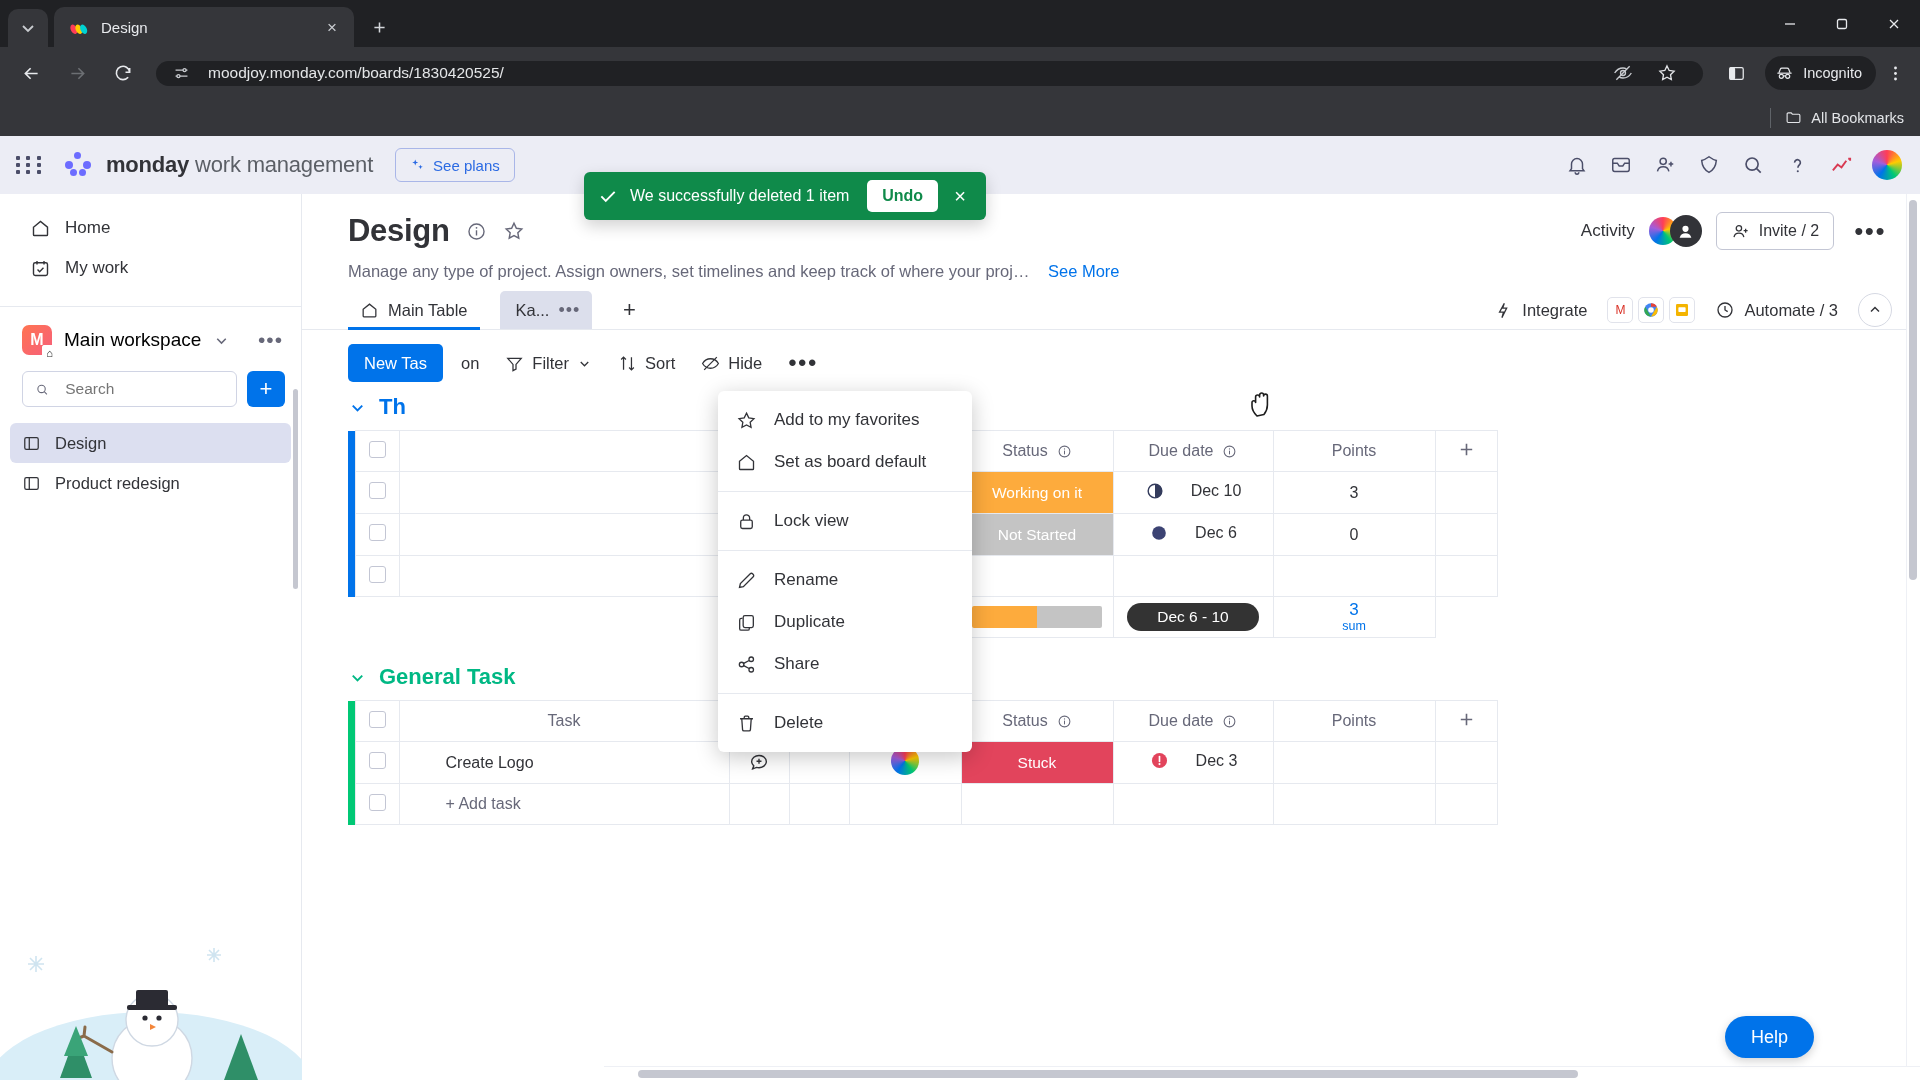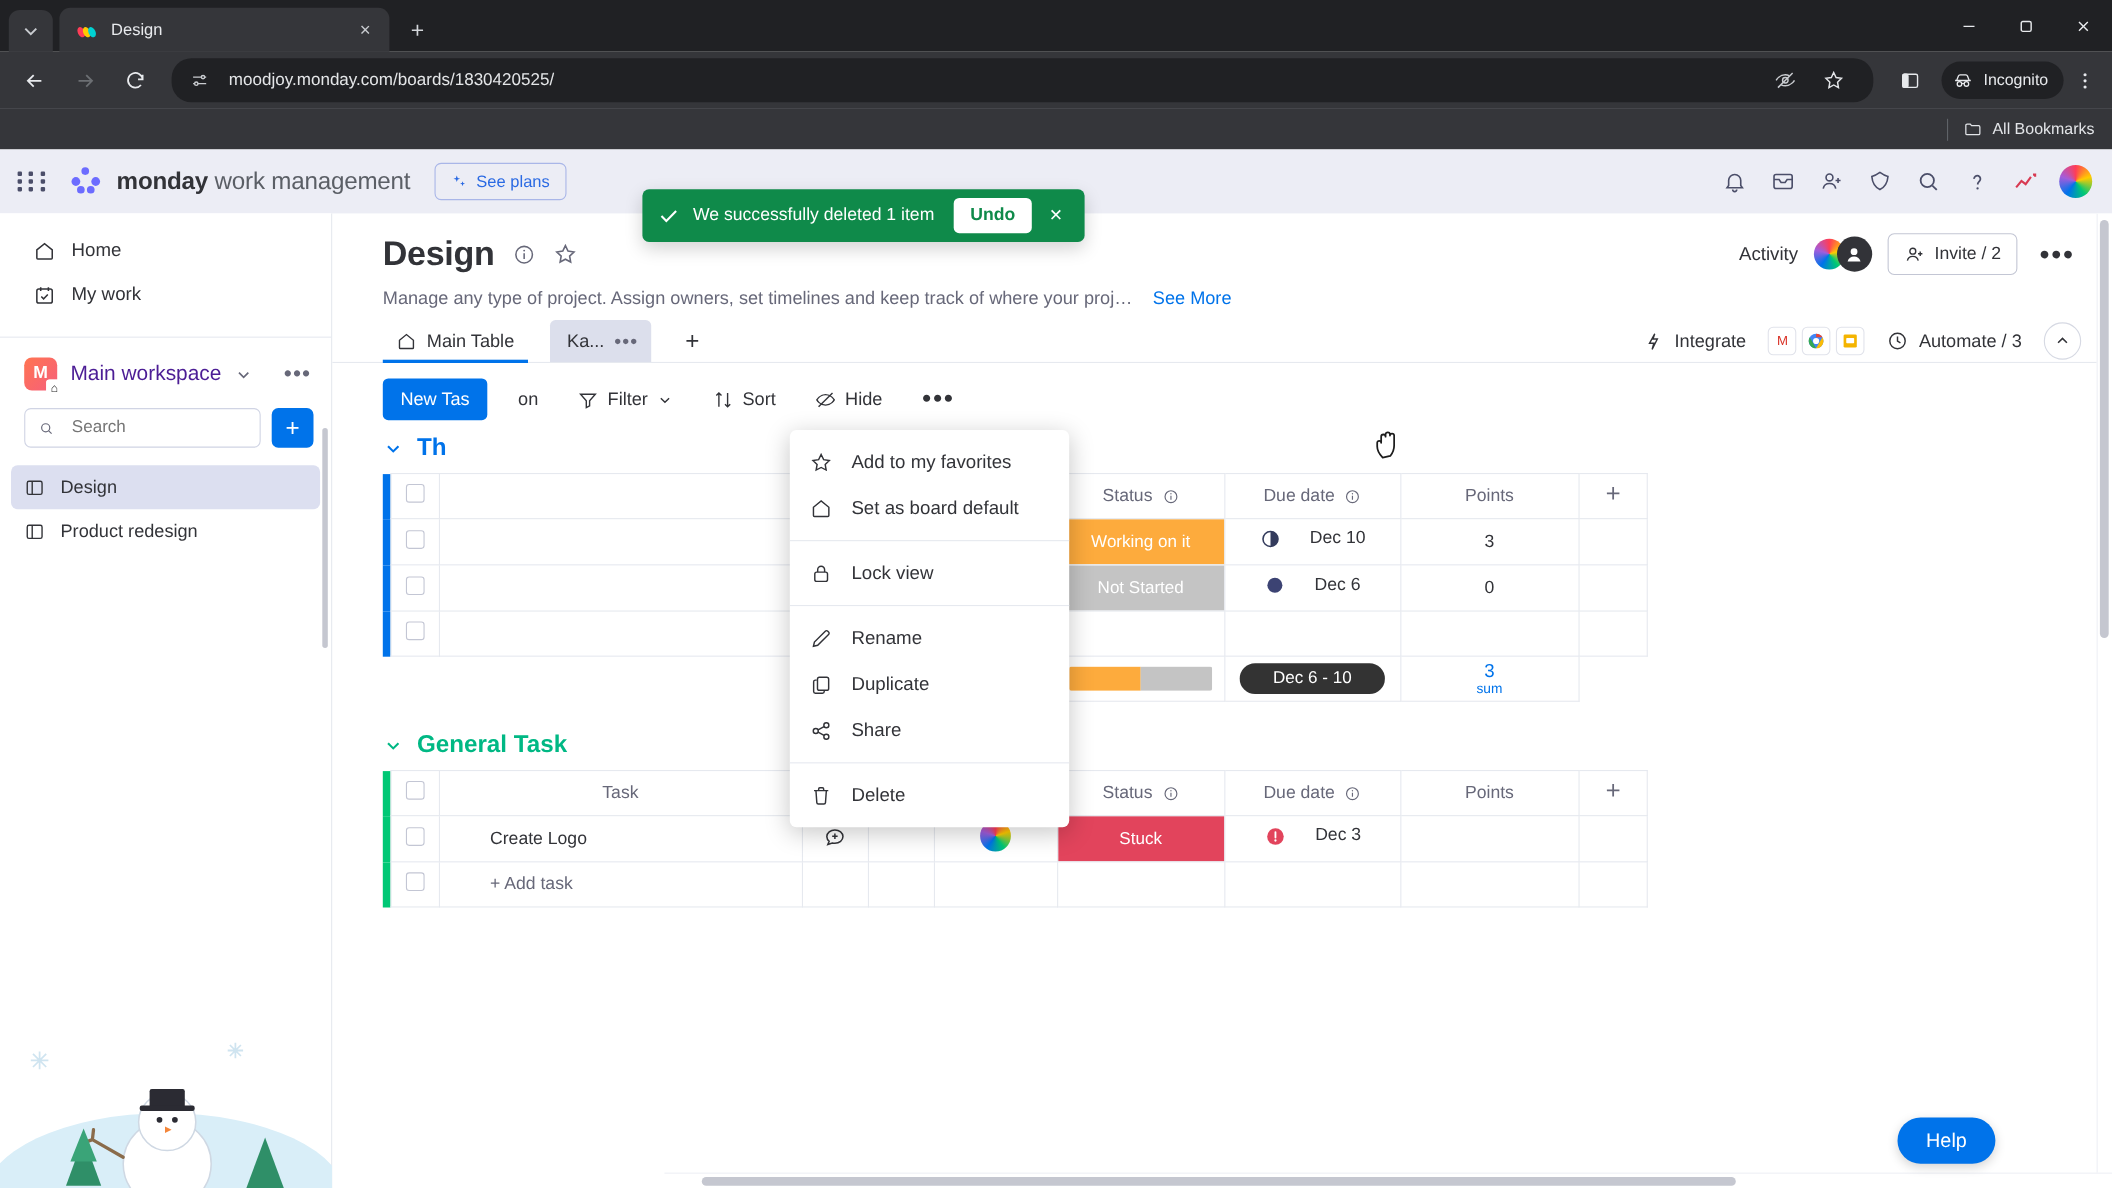--- a/index.html
+++ b/index.html
@@ -83,21 +83,21 @@
   }
   .nav-btn {
     width: 36px; height: 36px; margin: 0 5px;
     display:flex;align-items:center;justify-content:center;
     border-radius: 50%;
     color: #e8eaed;
   }
   .nav-btn.disabled { color: #6c6f73; }
   .omnibox {
     flex: 1;
-    height: 40px;
+    height: 25px;
     background: #202124;
     border-radius: 18px;
     display: flex; align-items: center;
     margin: 0 10px;
     padding: 0 14px;
   }
   .omni-icon { width: 22px; height: 22px; display:flex;align-items:center;justify-content:center; color:#c9ccd0; flex:0 0 auto;}
   .omni-url {
     color: #e4e6e8;
     font-size: 15.5px;
@@ -233,21 +233,21 @@
     content:""; position:absolute; right:-4px; bottom:-4px;
     width:14px;height:14px;background:#fff;border-radius:3px;
     background-image: linear-gradient(#fff,#fff);
   }
   .ws-home-badge {
     position:absolute; right:-5px; bottom:-5px;
     width:15px;height:15px; background:#fff; border-radius:3px;
     display:flex;align-items:center;justify-content:center;
     font-size: 11px; color:#222; z-index:2;
   }
-  .ws-name { font-size: 19px; font-weight: 500; color:#4c1d95;text-align:center; }
+  .ws-name { font-size: 19px; font-weight: 500; color:#000000;text-align:center; }
   .ws-caret { color:#676879; display:flex; }
   .ws-dots { margin-left:auto; color:#676879; font-size:21px; letter-spacing:1px;}
   .search-row { display:flex; align-items:center; gap:10px; padding: 4px 16px 10px 22px; }
   .search-box {
     flex: 1; height: 36px; border:1px solid #d0d4e4; border-radius:6px;
     display:flex;align-items:center; gap:16px; padding: 16px 12px;
     color:#676879; font-size:15.5px;
   }
   .search-box input {
     border:0; outline:0; font-size:15.5px; color:#323338;
@@ -318,21 +318,21 @@
   .tabs-right { margin-left:auto; display:flex; align-items:center; gap:12px; }
   .chip { display:flex;align-items:center;gap:9px; font-size:16.5px; color:#323338; padding: 5px 8px;}
   .mini-apps { display:flex; gap:5px; align-items:center; }
   .mini-app { width:26px;height:26px;border-radius:5px;display:flex;align-items:center;justify-content:center;font-size:12px;color:#fff;}
   .collapse-btn {
     width:34px;height:34px;border-radius:50%;border:1px solid #d6d9e3;
     display:flex;align-items:center;justify-content:center;color:#323338;
   }
 
   .toolbar2 {
-    display:flex; align-items:center; gap: 20px;
+    display:flex; align-items:center; gap: 10px;
     padding: 14px 28px 12px 46px;
   }
   .new-task-btn {
     height: 38px; background:#0073ea; color:#fff; border-radius:5px;
     display:flex;align-items:center; padding: 0 16px; font-size:16.5px;
   }
   .tb2-item { display:flex;align-items:center;gap:8px; font-size:16.5px; color:#323338; padding: 6px 8px;}
 
   
   .board-scroll { flex:1; overflow:hidden; padding-left: 46px; position:relative;}

